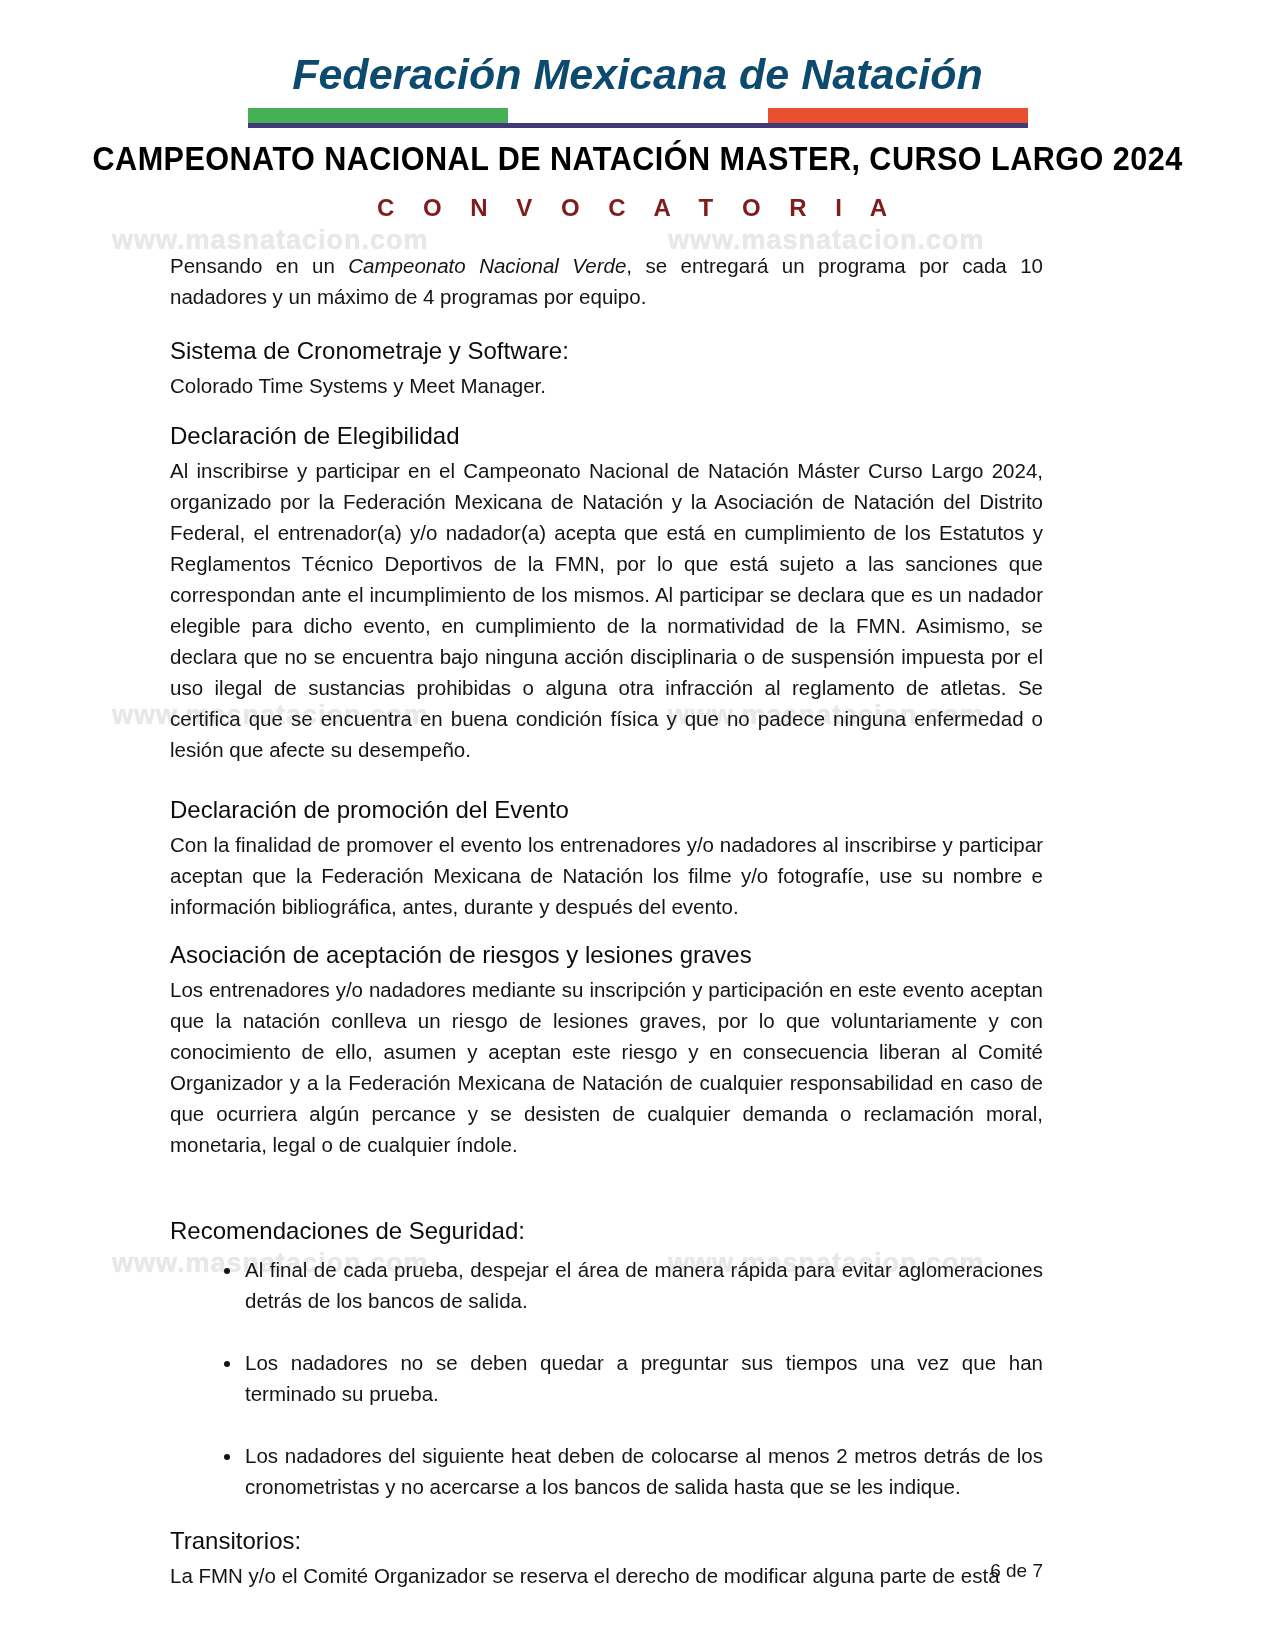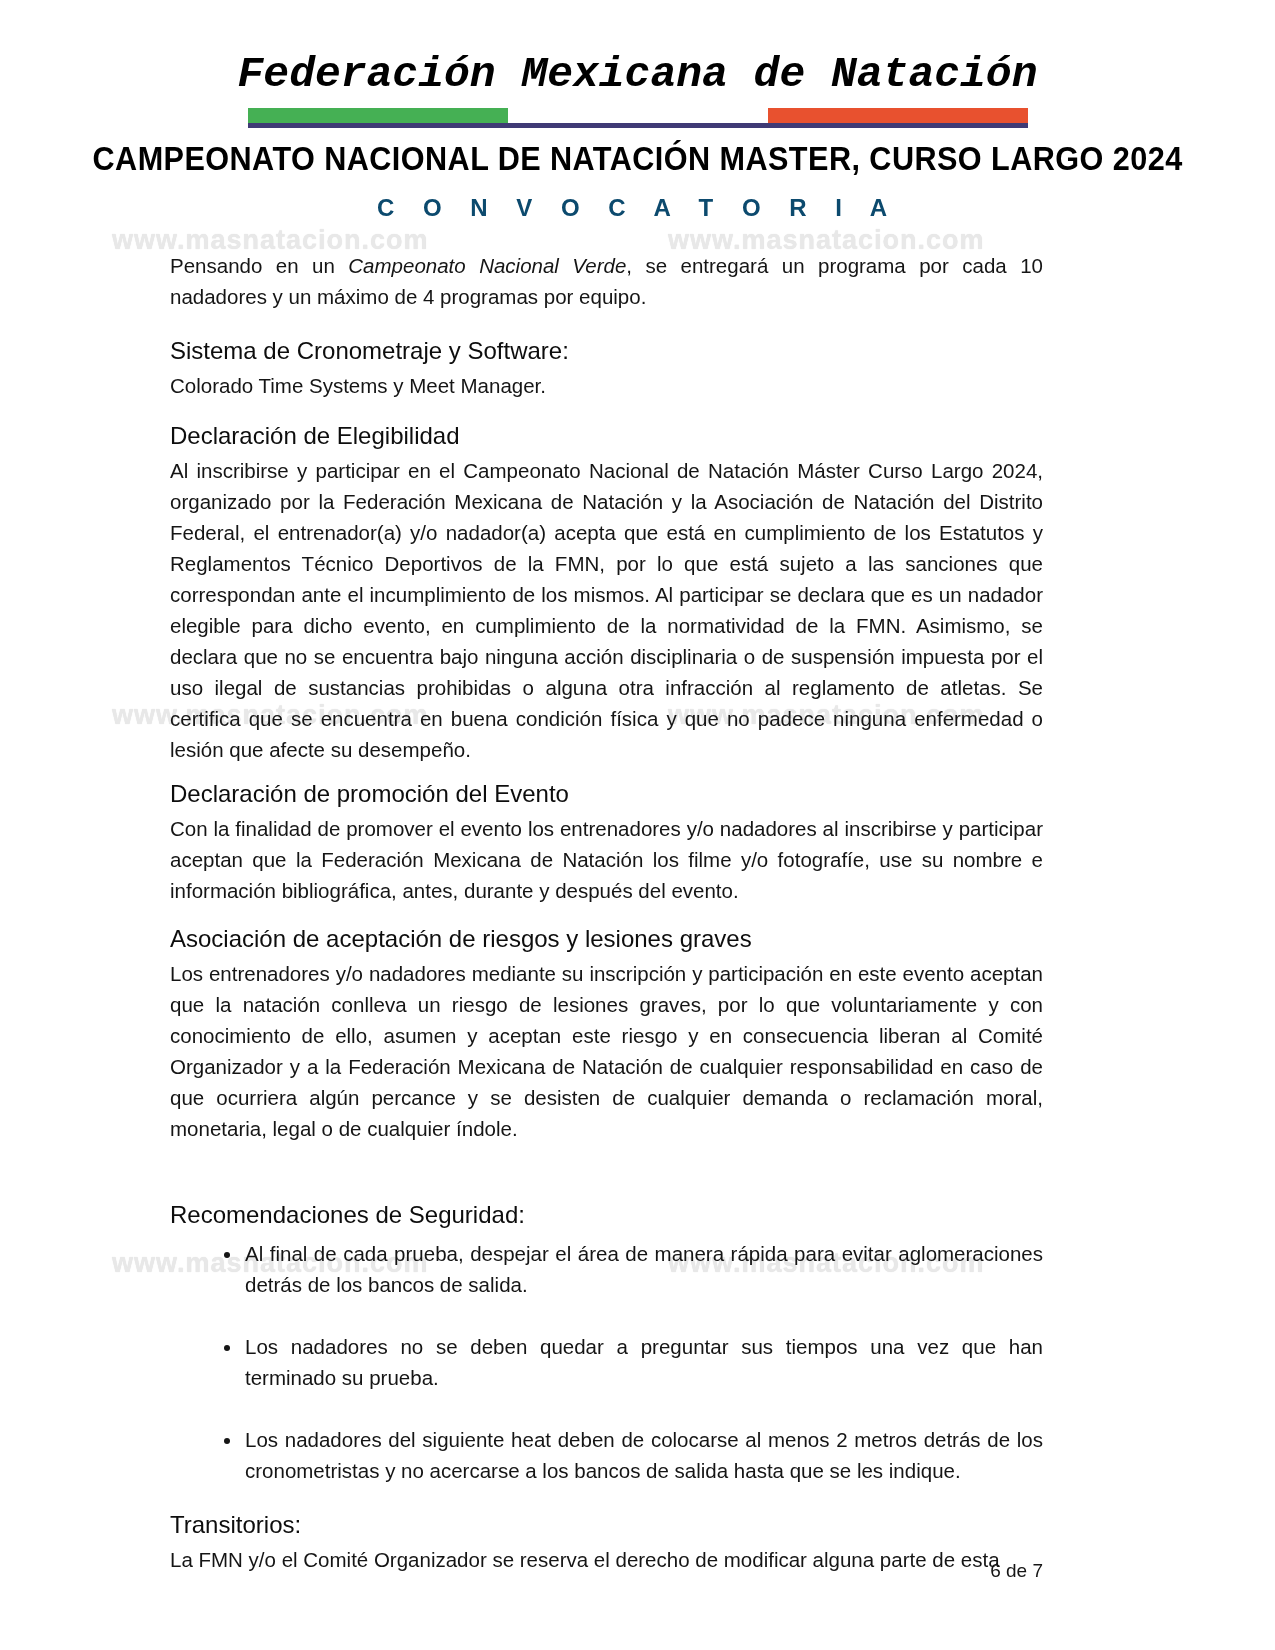--- a/index.html
+++ b/index.html
@@ -11,26 +11,26 @@
     width: 1275px;
     height: 1650px;
     background: #ffffff;
     overflow: hidden;
   }
 
   
   .logo {
     margin-top: 50px;
     text-align: center;
-    font-family: Liberation Mono, monospace;
+    font-family: Liberation Sans, sans-serif;
     font-weight: bold;
     font-style: italic;
     font-size: 43px;
     line-height: 49px;
-    color: #000000;
+    color: #0c4a6e;
     letter-spacing: 0px;
   }
   .flag-bar { width: 780px; margin: 9px auto 0; }
   .flag-row { display: flex; height: 15px; }
   .flag-row .seg { flex: 1 1 33.33%; }
   .seg-green { background: #45b054; }
   .seg-white { background: #ffffff; }
   .seg-red   { background: #e8512f; }
   .flag-underline { height: 6px; background: #3f3a75; margin-top: -1px; }
 
@@ -45,21 +45,21 @@
   }
   .doc-title .condense { display: inline-block; transform: scaleX(0.9); transform-origin: center; white-space: nowrap; }
 
   .convocatoria {
     margin-top: 21px;
     text-align: center;
     font-weight: bold;
     font-size: 24px;
     line-height: 28px;
     letter-spacing: 11px;
-    color: #0c4a6e;
+    color: #7f1d1d;
   }
 
   
   .wm {
     position: absolute;
     z-index: 0;
     font-weight: bold;
     font-size: 27px;
     color: #e8e8e8;
     text-shadow: 0 0 1px #dedede;
@@ -85,21 +85,21 @@
     font-size: 24px;
     line-height: 30px;
     font-weight: normal;
     color: #0d0d0d;
     margin-bottom: 4px;
   }
   .section p { text-align: justify; }
 
   .sec-timing   { margin-top: 24px; }
   .sec-elig     { margin-top: 20px; }
-  .sec-promo    { margin-top: 14px; }
+  .sec-promo    { margin-top: 30px; }
   .sec-riesgos  { margin-top: 18px; }
   .sec-segur    { margin-top: 56px; }
   .sec-trans    { margin-top: 24px; }
 
   .bullets { list-style: disc; margin: 8px 0 0 0; padding-left: 73px; }
   .bullets li {
     padding-left: 2px;
     margin-bottom: 31px;
     text-align: justify;
   }

